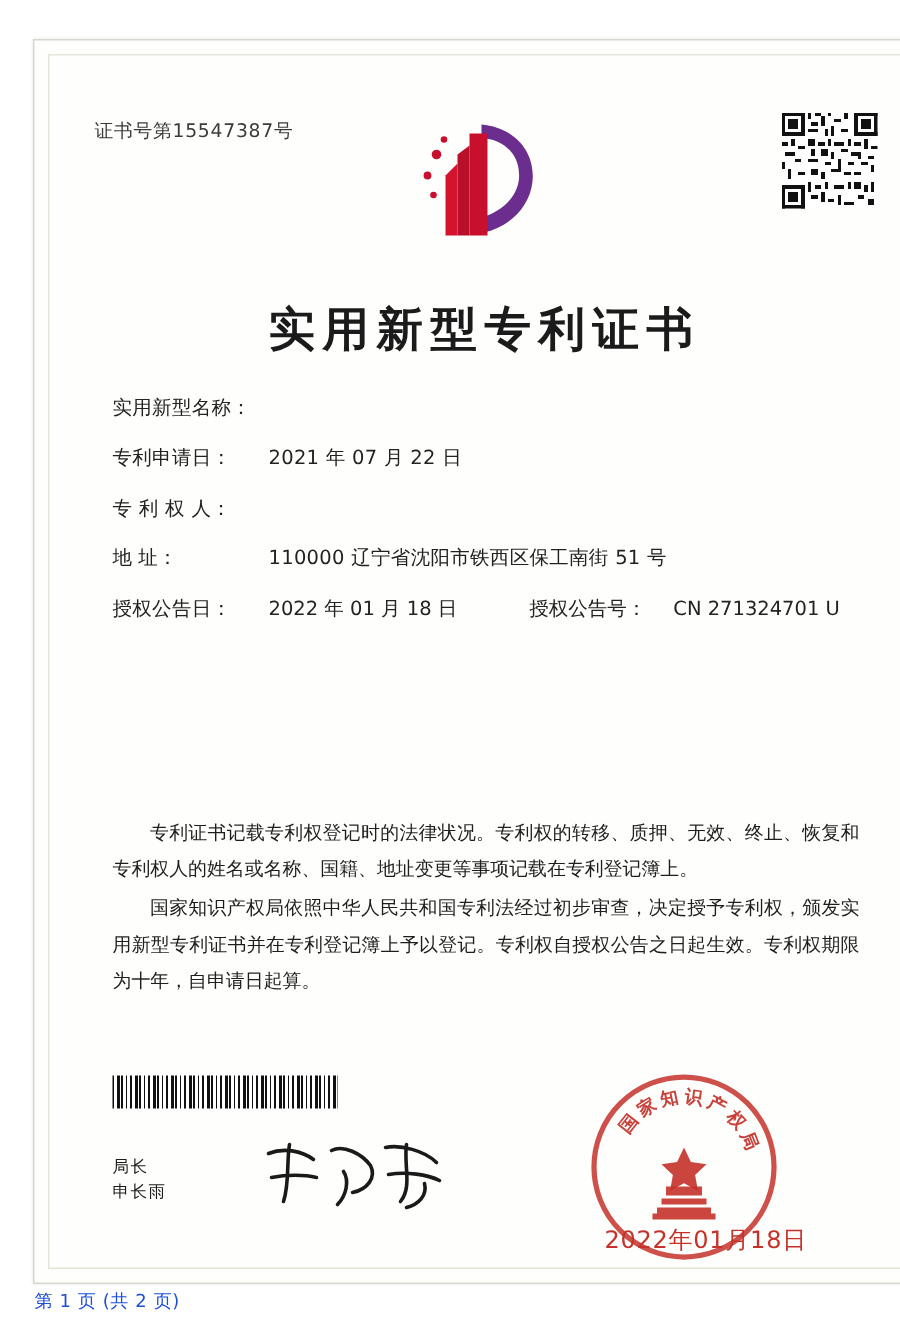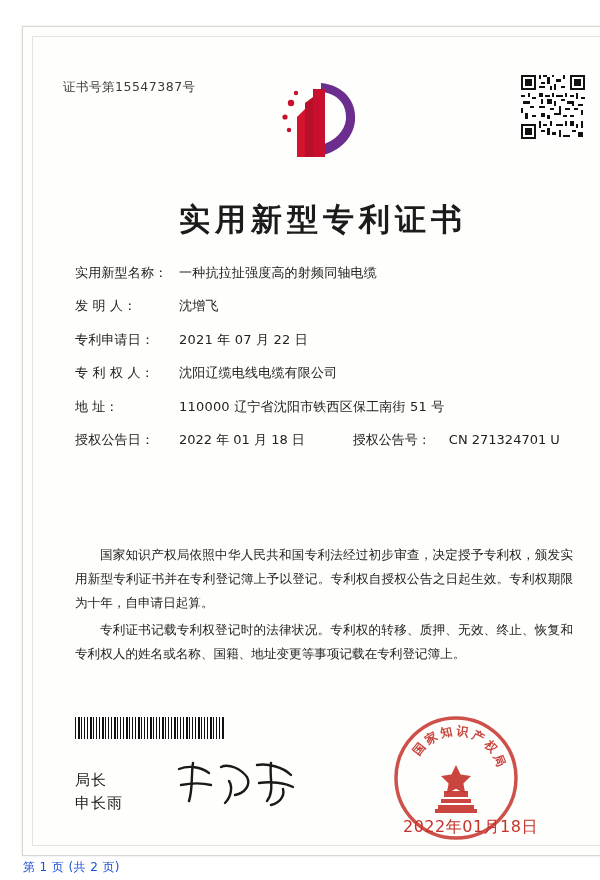--- a/index.html
+++ b/index.html
@@ -156,21 +156,21 @@
     top: 686px;
     width: 130px;
     height: 130px;
   }
   .seal svg { display: block; }
 
   .signature-block {
     position: absolute;
     left: 52px;
     top: 742px;
-    font-size: 15px;
+    font-size: 11px;
     color: #1b1b1b;
     line-height: 1.55;
   }
   .signature-block div { letter-spacing: 1px; }
 
   .handwriting {
     position: absolute;
     left: 148px;
     top: 728px;
     width: 130px;
@@ -304,49 +304,43 @@
             <rect x="21" y="27" width="1" height="1"></rect>
         </g>
       </svg>
     </div>
 
     <div class="title">实用新型专利证书</div>
 
     <div class="fields">
       <div class="field-row">
         <span class="field-label label-w1">实用新型名称：</span>
-        <span class="field-value">一种抗拉扯强度高的射频同轴电缆</span>
-      </div>
-      <div class="field-row">
-        <span class="field-label label-w1">发 明 人：</span>
-        <span class="field-value">沈增飞</span>
       </div>
       <div class="field-row">
         <span class="field-label label-w1">专利申请日：</span>
         <span class="field-value">2021 年 07 月 22 日</span>
       </div>
       <div class="field-row">
         <span class="field-label label-w1">专 利 权 人：</span>
-        <span class="field-value">沈阳辽缆电线电缆有限公司</span>
       </div>
       <div class="field-row">
         <span class="field-label label-w2">地        址：</span>
         <span class="field-value">110000 辽宁省沈阳市铁西区保工南街 51 号</span>
       </div>
       <div class="field-row two-col">
         <span class="field-label label-w1">授权公告日：</span>
         <span class="col2-value">2022 年 01 月 18 日</span>
         <span class="col2-label">授权公告号：</span>
         <span class="col2-value">CN 271324701 U</span>
       </div>
     </div>
 
     <div class="body-text">
+      <p>专利证书记载专利权登记时的法律状况。专利权的转移、质押、无效、终止、恢复和专利权人的姓名或名称、国籍、地址变更等事项记载在专利登记簿上。</p>
       <p>国家知识产权局依照中华人民共和国专利法经过初步审查，决定授予专利权，颁发实用新型专利证书并在专利登记簿上予以登记。专利权自授权公告之日起生效。专利权期限为十年，自申请日起算。</p>
-      <p>专利证书记载专利权登记时的法律状况。专利权的转移、质押、无效、终止、恢复和专利权人的姓名或名称、国籍、地址变更等事项记载在专利登记簿上。</p>
     </div>
 
     <div class="barcode"></div>
 
     <div class="seal">
       <svg width="130" height="130" viewBox="0 0 130 130" xmlns="http://www.w3.org/2000/svg">
         <circle cx="65" cy="65" r="60" fill="none" stroke="#c4322a" stroke-width="3.5" opacity="0.85"></circle>
         <g fill="#c4322a" opacity="0.9">
           <path d="M65 40 l4.6 9.6 10.4 1.5 -7.6 7.3 1.9 10.4 -9.3 -5 -9.3 5 1.9 -10.4 -7.6 -7.3 10.4 -1.5 Z" transform="translate(0,12) scale(1)"></path>
         </g>

